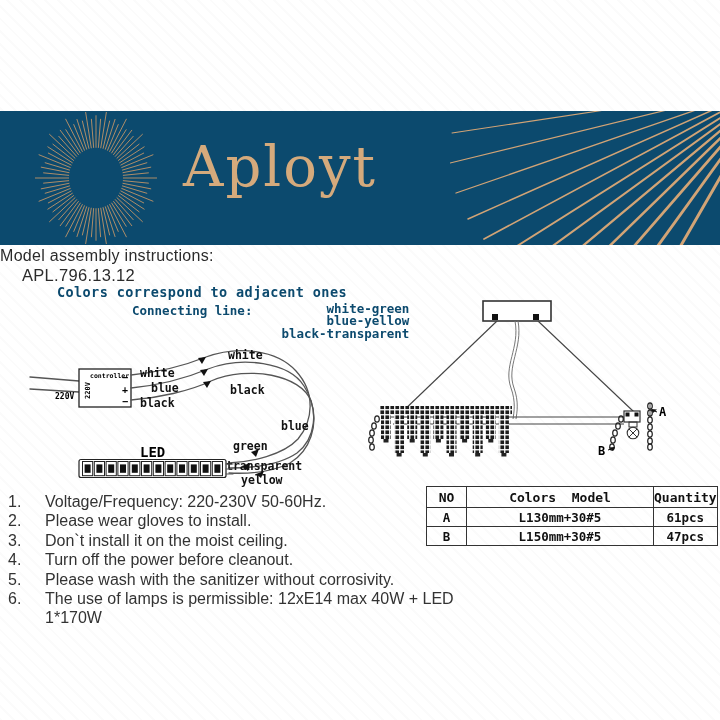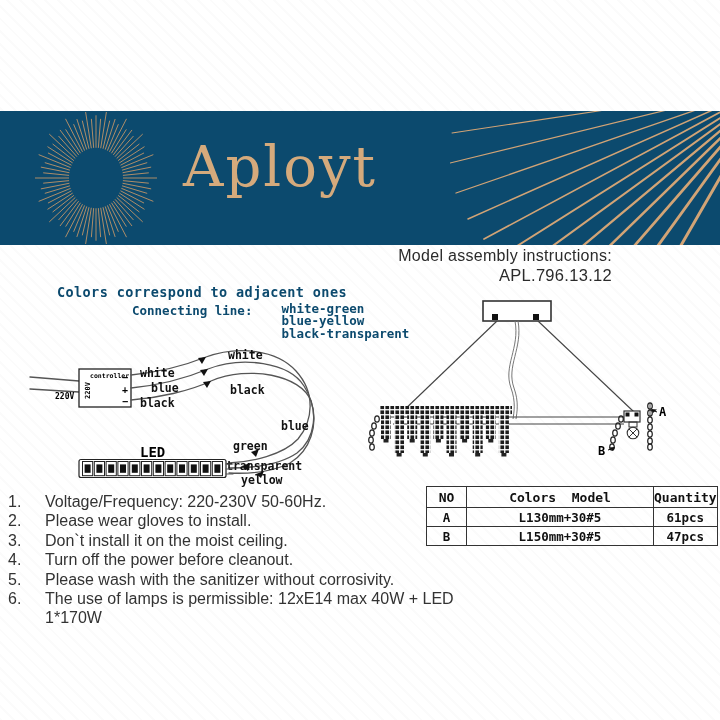--- a/index.html
+++ b/index.html
@@ -17,29 +17,29 @@
     position:absolute;left:0;top:111px;width:720px;height:134px;
     background:#0c4a6e;overflow:hidden;
   }
   .brand{
     position:absolute;left:183px;top:28px;
     font-family:"DejaVu Serif",serif;
     font-size:56px;font-weight:400;color:#d5aa7c;letter-spacing:2px;line-height:1;
   }
   .band svg{position:absolute;}
   
-  .title-block{position:absolute;left:0;top:247px;width:612px;text-align:right;color:#2b2b2b;}
+  .title-block{position:absolute;left:0;top:247px;width:612px;text-align:left;color:#2b2b2b;}
   .title-line1{font-size:16px;letter-spacing:.3px;}
-  .title-line2{font-size:16.5px;margin-top:1px;letter-spacing:.3px;}
+  .title-line2{font-size:16.5px;margin-top:1px;letter-spacing:.3px;padding-left:22px;}
   
   .mono{font-family:"DejaVu Sans Mono",monospace;font-weight:bold;color:#0c4a6e;}
   .colors-heading{position:absolute;left:57px;top:284px;font-size:13.5px;letter-spacing:.4px;}
   .connect-row{position:absolute;left:132px;top:303px;display:flex;align-items:flex-start;gap:24px;}
   .connect-label{font-size:12.5px;}
-  .connect-pairs{margin-left:5px;}
+  .connect-pairs{margin-left:5px;text-align:right;}
   .connect-pairs div{font-size:12.5px;line-height:12.3px;}
   
   .diagram-svg{position:absolute;left:0;top:293px;width:720px;height:200px;}
   
   table.parts{
     position:absolute;left:383px;top:486px;border-collapse:collapse;
     font-family:"DejaVu Sans Mono",monospace;font-weight:bold;color:#111;margin-left:43px;
   }
   table.parts th,table.parts td{border:1.4px solid #333;padding:0;}
   table.parts th{height:20px;font-size:13px;white-space:pre;text-align:center;}

